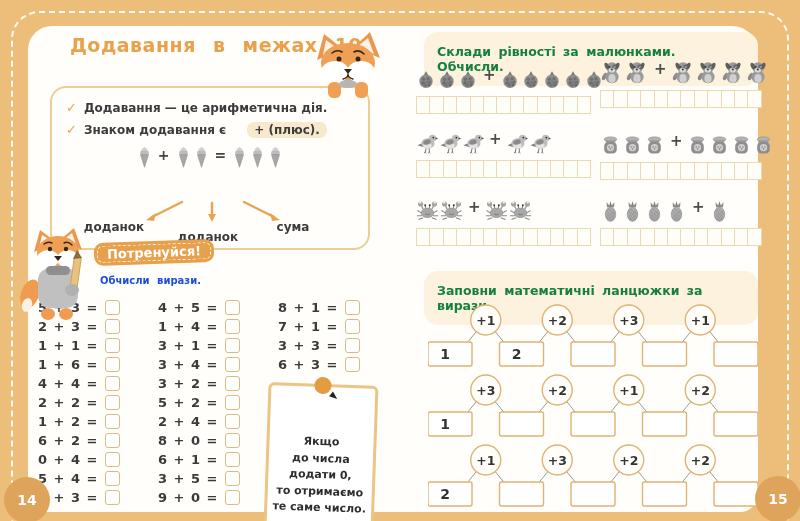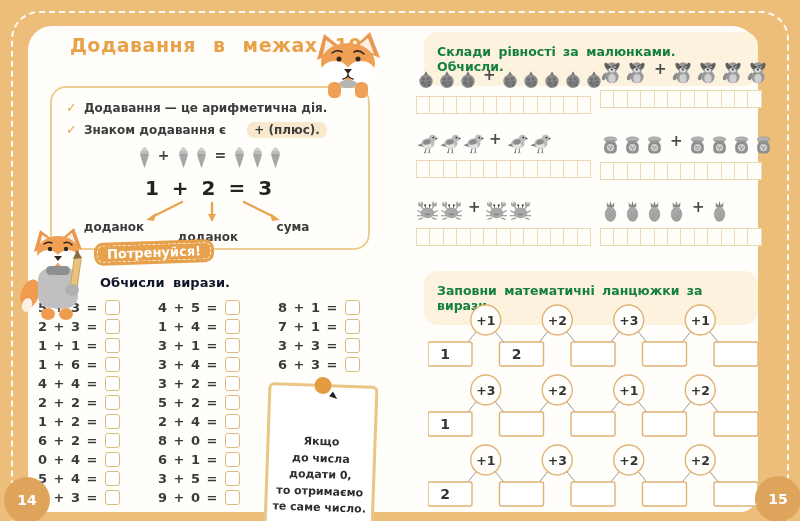--- a/index.html
+++ b/index.html
@@ -32,22 +32,22 @@
   .cones{position:absolute;left:0;top:58px;width:100%;display:flex;align-items:flex-end;
     justify-content:center;gap:3px;}
   .cones .sep{font-size:14px;font-weight:bold;color:#444;margin:0 3px 6px;}
   .big-eq{position:absolute;left:0;top:88px;width:100%;text-align:center;font-size:20px;
     font-weight:bold;letter-spacing:3px;color:#232323;}
   .arrows{position:absolute;left:44px;top:112px;}
   .term-label{position:absolute;font-size:12px;font-weight:bold;color:#3b3b3b;text-align:center;}
   #lab-0{left:22px;top:132px;width:80px;}
   #lab-1{left:106px;top:142px;width:100px;}
   #lab-2{left:206px;top:132px;width:70px;}
-  #exercises-heading{position:absolute;left:70px;top:247px;font-size:13px;font-weight:bold;
-    color:#0f172a;word-spacing:4px;}
+  #exercises-heading{position:absolute;left:70px;top:247px;font-size:10px;font-weight:bold;
+    color:#1d4ed8;word-spacing:4px;}
   .expr-col{position:absolute;top:270px;}
   #col-0{left:8px;}#col-1{left:128px;}#col-2{left:248px;}
   .expr-row{height:19px;display:flex;align-items:center;font-size:13px;font-weight:bold;
     color:#3a3a3a;letter-spacing:1px;}
   .abox{width:13px;height:13px;border:1.6px solid #dabb80;border-radius:3px;margin-left:7px;
     background:#fff;flex:none;}
   .note{position:absolute;left:236px;top:356px;width:96px;background:#fff;border:3px solid #eac584;
     border-radius:6px;transform:rotate(2deg);padding:14px 4px 10px;text-align:center;font-size:11px;
     font-weight:bold;color:#2d2d2d;white-space:pre-line;line-height:1.5;z-index:3;}
   .pin{position:absolute;top:-10px;left:50%;margin-left:-9px;width:17px;height:17px;
@@ -212,21 +212,20 @@
           <svg width="15" height="23">
             <use href="#sym-cone" xlink:href="#sym-cone"></use>
           </svg>
           <svg width="15" height="23">
             <use href="#sym-cone" xlink:href="#sym-cone"></use>
           </svg>
           <svg width="15" height="23">
             <use href="#sym-cone" xlink:href="#sym-cone"></use>
           </svg>
         </div>
-      <div class="big-eq">1 + 2 = 3</div>
       <svg class="arrows" width="236" height="24" viewBox="0 0 236 24">
         <g stroke="#e8a44f" stroke-width="2.4" fill="#e8a44f" stroke-linecap="round">
           <line x1="86" y1="2" x2="56" y2="17"></line>
             <polygon points="50,20 60,13 58,21" stroke="none"></polygon>
           <line x1="116" y1="3" x2="116" y2="16"></line>
             <polygon points="116,22 112,14 120,14" stroke="none"></polygon>
           <line x1="148" y1="2" x2="178" y2="17"></line>
             <polygon points="184,20 174,13 176,21" stroke="none"></polygon>
         </g>
       </svg>

